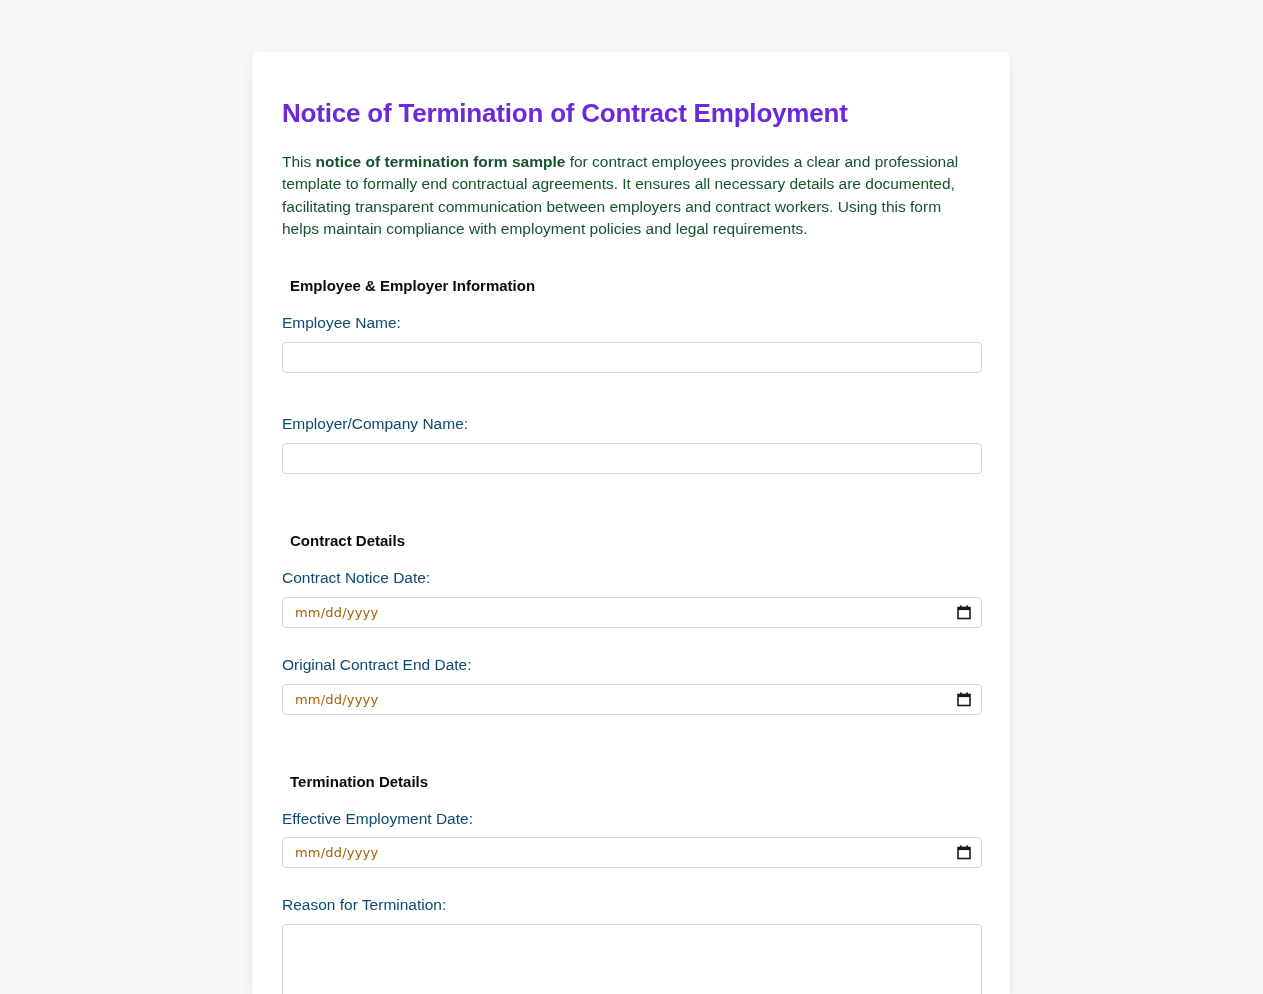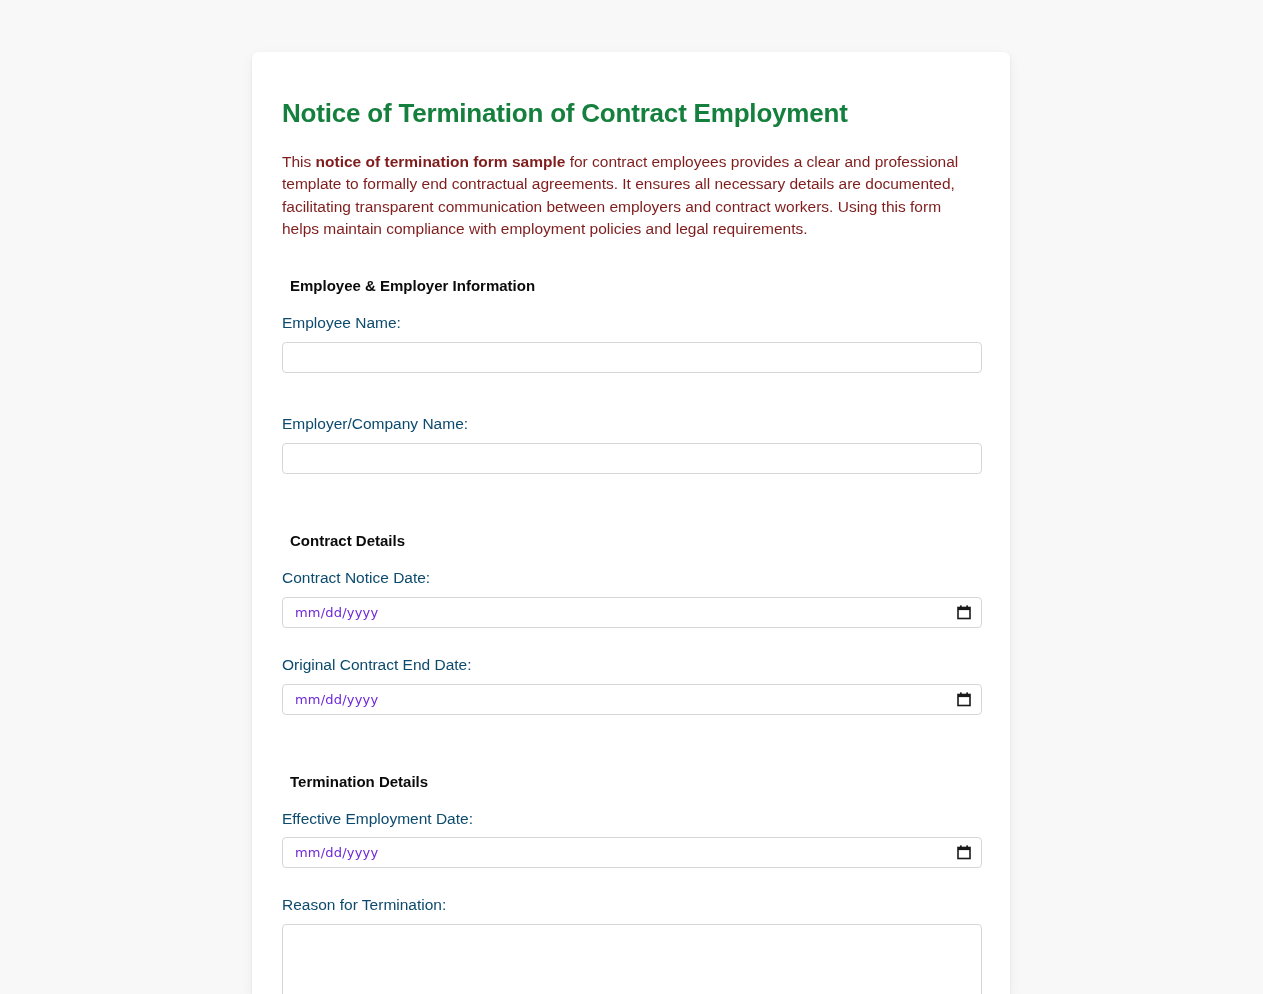--- a/index.html
+++ b/index.html
@@ -32,30 +32,30 @@
     padding: 0 30px;
     overflow: hidden;
   }
 
   .doc-title {
     margin: 0;
     padding-top: 46px;
     font-size: 26px;
     line-height: 1.2;
     font-weight: bold;
-    color: #15803d;
+    color: #6d28d9;
     letter-spacing: -0.2px;
   }
 
   .intro {
     margin: 0;
     padding-top: 22px;
     font-size: 15.5px;
     line-height: 1.43;
-    color: #7f1d1d;
+    color: #14532d;
     max-width: 700px;
   }
   .intro b { font-weight: bold; }
 
   .section-heading {
     margin: 8px;
     padding-top: 27px;
     font-size: 15px;
     font-weight: bold;
     color: #0b0b0b;
@@ -99,21 +99,21 @@
     padding: 4px 8px;
     font-size: 14px;
     position: relative;
     display: flex;
     align-items: center;
     justify-content: space-between;
   }
   .date-placeholder {
     font-family: "DejaVu Sans", sans-serif;
     font-size: 13px;
-    color: #6d28d9;
+    color: #a16207;
     letter-spacing: 0.2px;
     padding-left: 4px;
     user-select: none;
   }
   .calendar-icon {
     width: 14px;
     height: 15px;
     flex: 0 0 auto;
     margin-right: 2px;
   }

